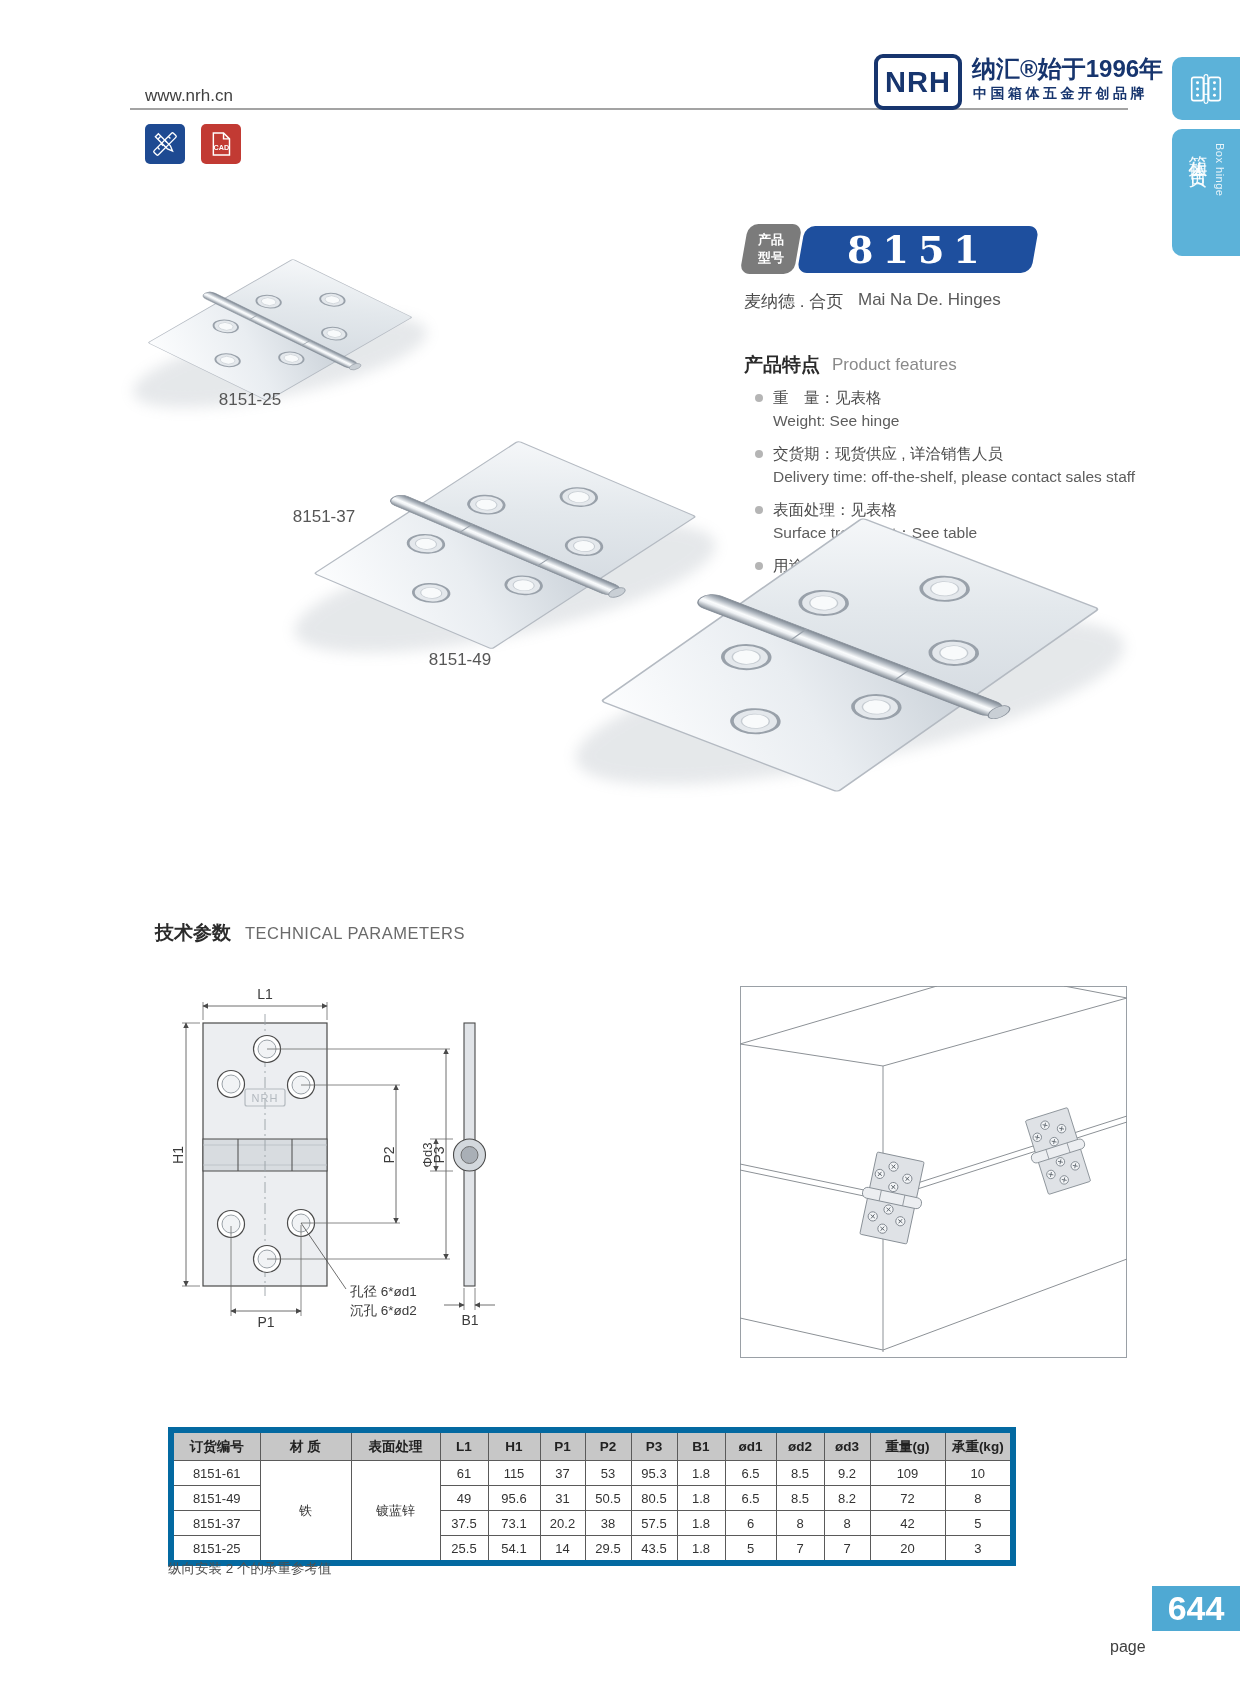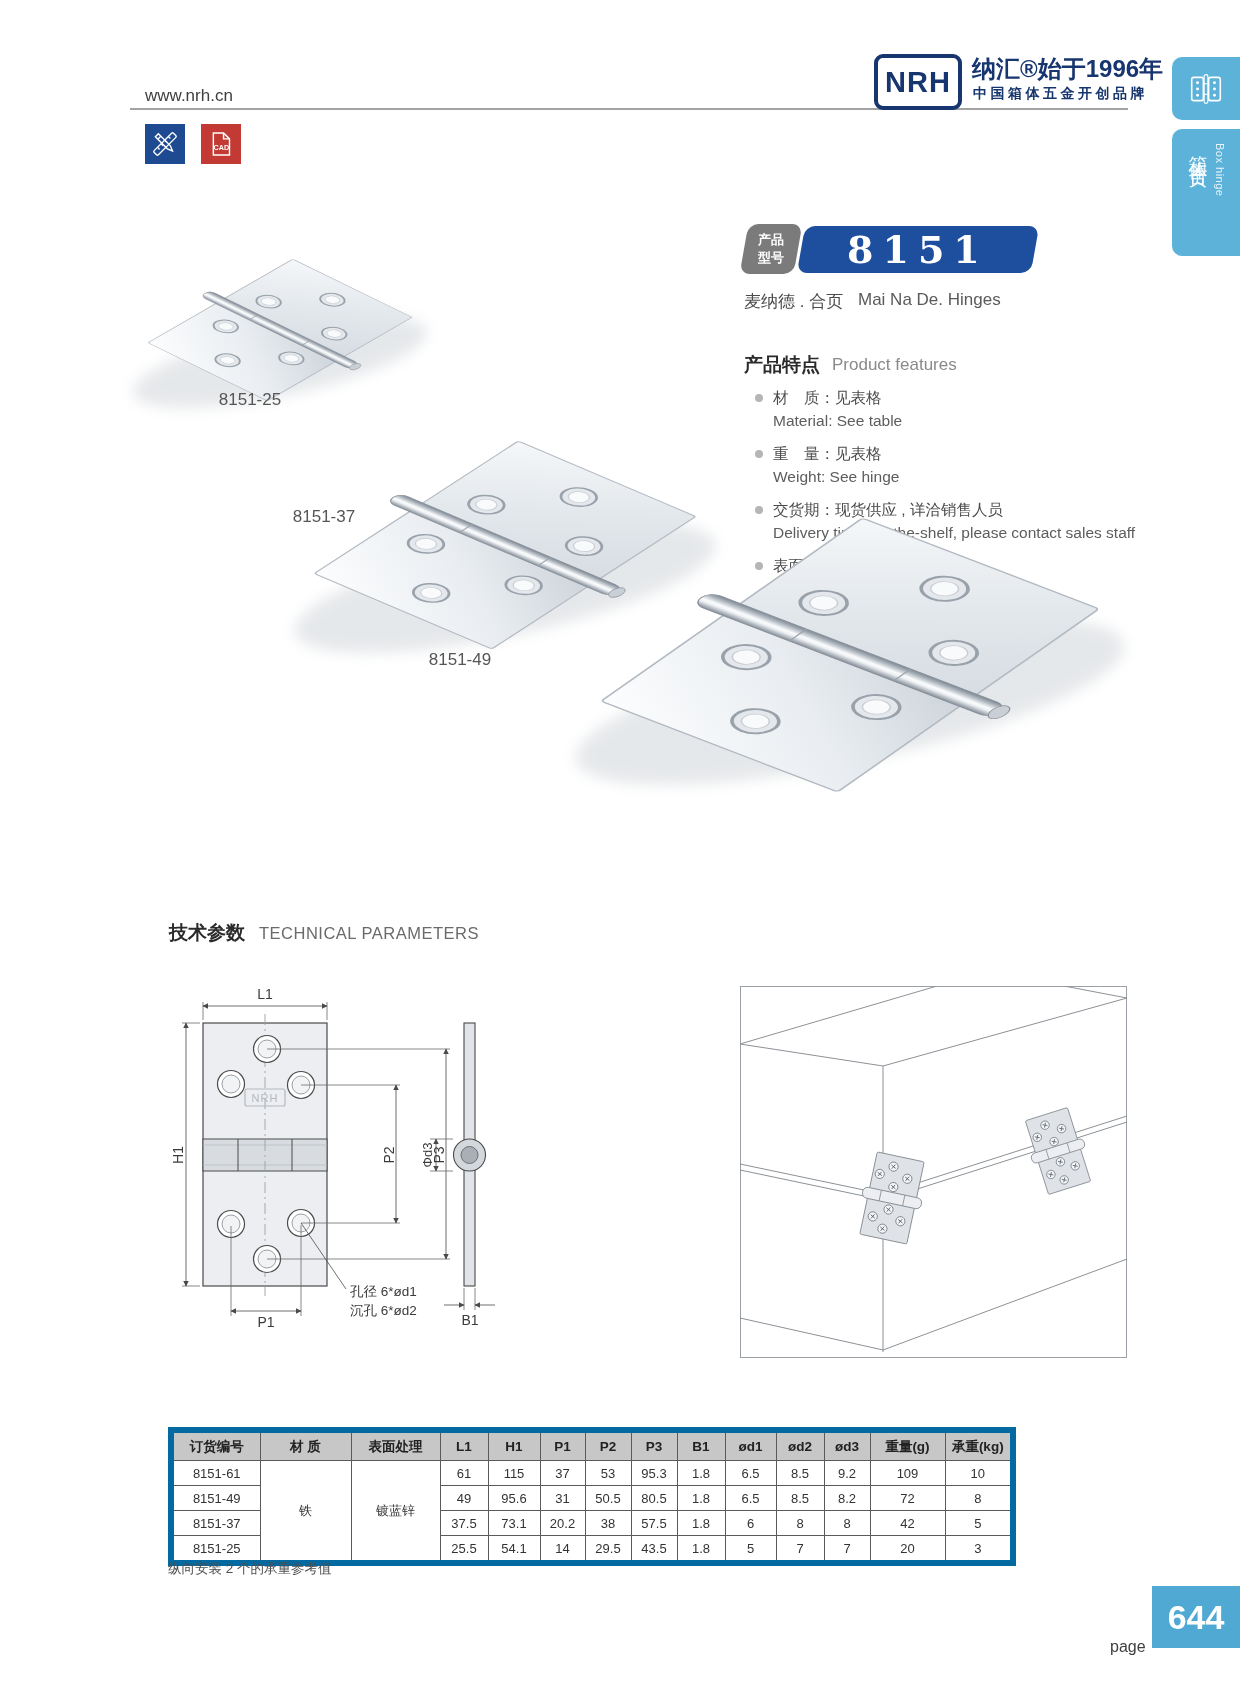--- a/index.html
+++ b/index.html
@@ -9,21 +9,21 @@
 
   
   .url{left:145px;top:86px;font-size:17px;color:#3f3f3f;}
   .rule{left:130px;top:108px;width:998px;height:2px;background:#a3a3a3;}
   .logo-box{left:874px;top:54px;width:80px;height:48px;border:4px solid #17356e;border-radius:9px;
             display:flex;align-items:center;justify-content:center;}
   .logo-box span{font-size:29px;font-weight:bold;color:#17356e;letter-spacing:1px;}
   .brand1{left:972px;top:53px;font-size:24px;font-weight:bold;color:#17356e;}
   .brand2{left:973px;top:85px;font-size:14px;font-weight:bold;color:#17356e;letter-spacing:3.5px;}
 
-  .icon-sq{width:40px;height:40px;border-radius:0;display:flex;align-items:center;justify-content:center;}
+  .icon-sq{width:40px;height:40px;border-radius:5px;display:flex;align-items:center;justify-content:center;}
   .icon-blue{left:145px;top:124px;background:#1e4a92;}
   .icon-red{left:201px;top:124px;background:#c23a33;}
 
   
   .tab{background:#5cb2d9;border-radius:10px 0 0 10px;}
   .tab1{left:1172px;top:57px;width:68px;height:63px;display:flex;align-items:center;justify-content:center;}
   .tab2{left:1172px;top:129px;width:68px;height:127px;}
   .tab2 .zh{position:absolute;left:13px;top:12px;writing-mode:vertical-rl;font-size:19px;
             color:rgba(255,255,255,.92);letter-spacing:5px;}
   .tab2 .en{position:absolute;left:42px;top:14px;writing-mode:vertical-rl;font-size:11px;
@@ -51,35 +51,35 @@
   .feat .fzh{font-size:15.5px;color:#4a4a4a;line-height:23px;white-space:nowrap;}
   .feat .fen{font-size:15.5px;color:#5d5d5d;line-height:23px;white-space:nowrap;}
 
   
   .glabel{width:124px;text-align:center;font-size:17px;color:#565656;}
 
   
   .sect{display:flex;align-items:baseline;}
   .sect .s-zh{font-size:19px;font-weight:bold;color:#2b2b2b;}
   .sect .s-en{font-size:16.5px;color:#6a6a6a;margin-left:14px;letter-spacing:.5px;}
-  .sect-tech{left:169px;top:920px;}
+  .sect-tech{left:155px;top:920px;}
   .sect-case{left:741px;top:920px;}
 
   
   .tablewrap{left:168px;top:1427px;width:842px;}
   table{border-collapse:collapse;table-layout:fixed;width:842px;}
   th,td{border:1px solid #5a5a5a;text-align:center;padding:0;font-weight:normal;}
   thead th{background:#c7c7c7;height:27px;font-size:13.5px;color:#222;font-weight:bold;}
   tbody td{height:24px;font-size:13px;color:#333;background:#fff;}
   table{border:6px solid #0369a1;}
   .footnote{left:168px;top:1560px;font-size:13.5px;color:#4f4f4f;}
 
   
   .page-label{left:1110px;top:1607px;font-size:16px;color:#3f3f3f;margin-top:31px;}
-  .page-badge{left:1152px;top:1586px;width:88px;height:62px;background:#4fa9d3;display:flex;
+  .page-badge{left:1152px;top:1586px;width:88px;height:45px;background:#4fa9d3;display:flex;
               align-items:center;justify-content:center;}
   .page-badge span{color:#fff;font-size:34px;font-weight:bold;}
 
   svg text{font-family:"Liberation Sans","DejaVu Sans",sans-serif;}
 </style>
 </head>
 <body>
 
 <div class="page">
 
@@ -144,27 +144,20 @@
     <span>8151</span>
   </div>
   <div class="abs pname pname-zh">麦纳德 . 合页</div>
   <div class="abs pname pname-en">Mai Na De. Hinges</div>
 
   <div class="abs feat-title">
     <span class="t-zh">产品特点</span>
     <span class="t-en">Product features</span>
   </div>
   <div class="abs feat-list">
-      <div class="feat">
-        <span class="dot"></span>
-        <div>
-          <div class="fzh">材　质：见表格</div>
-          <div class="fen">Material: See table</div>
-        </div>
-      </div>
       <div class="feat">
         <span class="dot"></span>
         <div>
           <div class="fzh">重　量：见表格</div>
           <div class="fen">Weight: See hinge</div>
         </div>
       </div>
       <div class="feat">
         <span class="dot"></span>
         <div>

